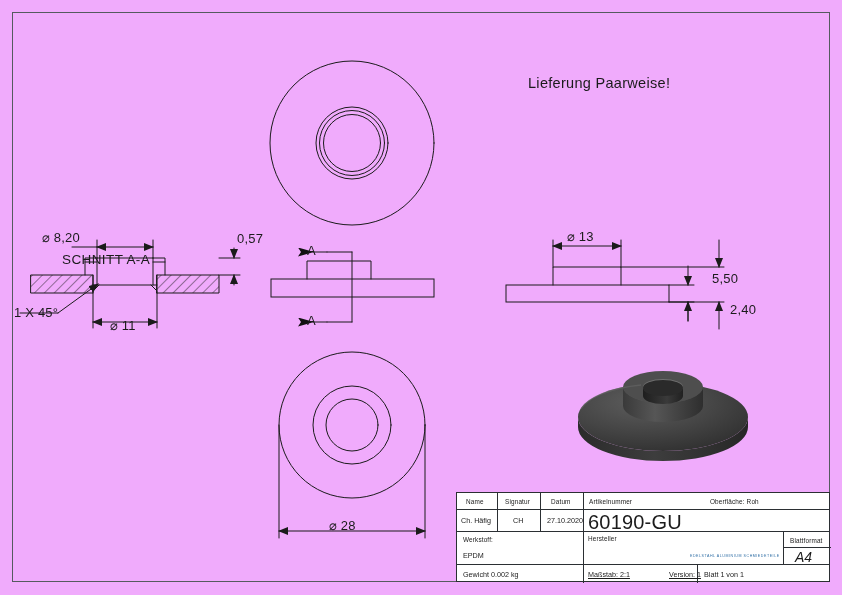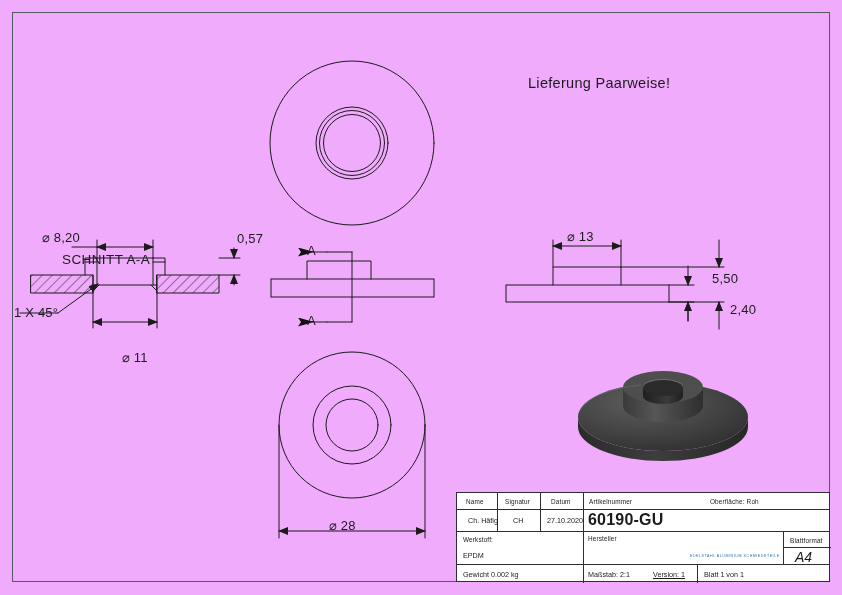--- a/index.html
+++ b/index.html
@@ -82,23 +82,22 @@
     white-space: nowrap;
   }
   .lbl {
     font-size: 6.4px;
     letter-spacing: .15px;
   }
   .val-sm {
     font-size: 7.2px;
   }
   .artnum {
-    font-size: 16px;
+    font-size: 20px;
     letter-spacing: .2px;
-    font-weight: bold;
   }
   .fmt {
     font-size: 14px;
   }
 
   
   .logo-wrap {
     position: absolute;
     left: 659px;
     top: 533px;
@@ -299,21 +298,21 @@
   </svg>
 
   <div class="txt note-top">Lieferung Paarweise!</div>
 
   <div class="txt dim" style="left:42px; top:230px;">⌀ 8,20</div>
 
   <div class="txt sec-label" style="left:18px; top:252px;">SCHNITT A-A</div>
 
   <div class="txt dim" style="left:14px; top:305px;">1 X 45°</div>
 
-  <div class="txt dim" style="left:122px; top:318px;margin-top:32px;">⌀ 11</div>
+  <div class="txt dim" style="left:110px; top:318px;">⌀ 11</div>
 
   <div class="txt dim" style="left:237px; top:231px;">0,57</div>
 
   <div class="txt aletter" style="left:307px; top:243px;">A</div>
 
   <div class="txt aletter" style="left:307px; top:313px;">A</div>
 
   <div class="txt dim" style="left:567px; top:229px;">⌀ 13</div>
 
   <div class="txt dim" style="left:712px; top:271px;">5,50</div>
@@ -337,32 +336,32 @@
     <div class="tb-line tb-v" style="left:326px; top:38px; width:1px; height:0;"></div>
     <div class="tb-line tb-v" style="left:240px; top:71px; height:19px;"></div>
     <div class="tb-line tb-h" style="top:54px; left:326px; width:48px;"></div>
 
     <div class="tbtxt lbl" style="left:9px; top:5px;">Name</div>
     <div class="tbtxt lbl" style="left:48px; top:5px;">Signatur</div>
     <div class="tbtxt lbl" style="left:94px; top:5px;">Datum</div>
     <div class="tbtxt lbl" style="left:132px; top:5px;">Artikelnummer</div>
     <div class="tbtxt lbl" style="left:253px; top:5px;">Oberfläche:  Roh</div>
 
-    <div class="tbtxt val-sm" style="left:11px; top:23px;">Ch. Häfig</div>
+    <div class="tbtxt val-sm" style="left:4px; top:23px;">Ch. Häfig</div>
     <div class="tbtxt val-sm" style="left:56px; top:23px;">CH</div>
     <div class="tbtxt val-sm" style="left:90px; top:23px;">27.10.2020</div>
     <div class="tbtxt artnum" style="left:131px; top:18px;">60190-GU</div>
 
     <div class="tbtxt lbl" style="left:6px; top:43px;">Werkstoff:</div>
     <div class="tbtxt val-sm" style="left:6px; top:58px;">EPDM</div>
     <div class="tbtxt lbl" style="left:131px; top:42px;">Hersteller</div>
     <div class="tbtxt lbl" style="left:333px; top:44px;">Blattformat</div>
     <div class="tbtxt fmt" style="left:338px; top:56px;font-style:italic;">A4</div>
 
     <div class="tbtxt val-sm" style="left:6px; top:77px;">Gewicht 0.002 kg</div>
-    <div class="tbtxt val-sm" style="left:131px; top:77px;">Maßstab: 2:1</div>
-    <div class="tbtxt val-sm" style="left:196px; top:77px;text-decoration:underline;">Version: 1</div>
+    <div class="tbtxt val-sm" style="left:131px; top:77px;text-decoration:underline;">Maßstab: 2:1</div>
+    <div class="tbtxt val-sm" style="left:212px; top:77px;text-decoration:underline;">Version: 1</div>
     <div class="tbtxt val-sm" style="left:247px; top:77px;">Blatt 1 von 1</div>
   </div>
 
   <div class="logo-tag">EDELSTAHL  ALUMINIUM  SCHMIEDETEILE</div>
 
 </div>
 
 </body></html>

